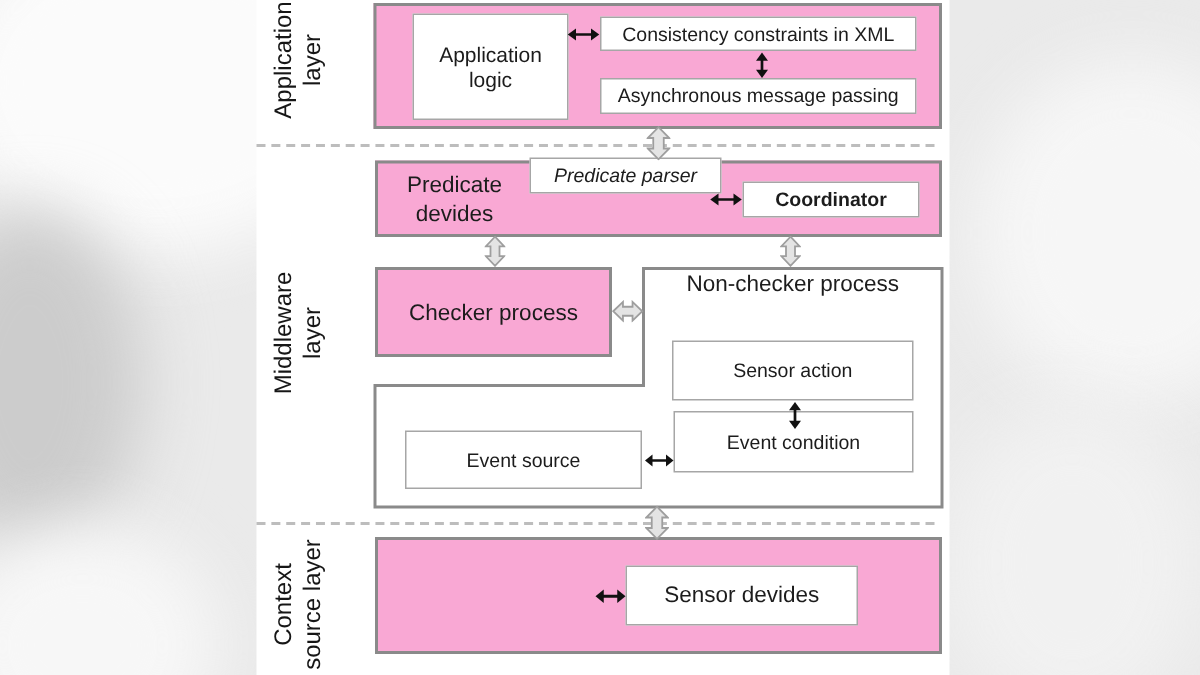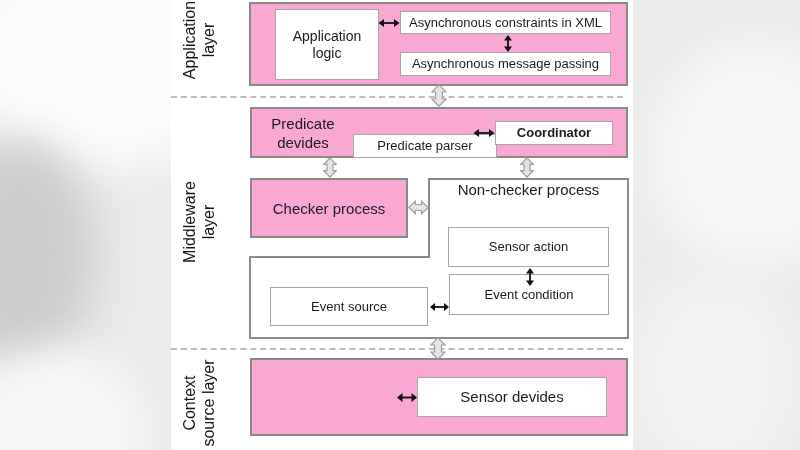--- a/index.html
+++ b/index.html
@@ -64,49 +64,49 @@
   <div class="layer-label" style="left:129px;top:199px;width:140px;height:46px;">Middleware
 layer</div>
   <div class="layer-label" style="left:124px;top:380px;width:150px;height:46px;">Context
 source layer</div>
 
   <div class="container-box" style="left:249px;top:2px;width:379px;height:84px;"></div>
 
   <div class="inner-box fs14" style="left:275px;top:9px;width:104px;height:71px;">Application
 logic</div>
 
-  <div class="inner-box" style="left:400px;top:11px;width:211px;height:23px;">Asynchronous constraints in XML</div>
+  <div class="inner-box" style="left:400px;top:11px;width:211px;height:23px;">Consistency constraints in XML</div>
 
   <div class="inner-box" style="left:400px;top:52px;width:211px;height:24px;">Asynchronous message passing</div>
 
   <div class="container-box" style="left:250px;top:107px;width:378px;height:51px;"></div>
   <div class="title-text" style="left:258px;top:114px;width:90px;">Predicate
 devides</div>
 
-  <div class="inner-box" style="left:353px;top:134px;width:144px;height:24px;">Predicate parser</div>
+  <div class="inner-box" style="left:353px;top:105px;width:128px;height:24px;font-style:italic;">Predicate parser</div>
 
   <div class="inner-box" style="left:495px;top:121px;width:118px;height:24px;font-weight:bold;">Coordinator</div>
 
   <div class="container-box flex-center fs15" style="left:250px;top:178px;width:158px;height:60px;">Checker process</div>
 
   <svg class="shape-svg" style="left:248px;top:177px;" width="383" height="163" viewBox="0 0 383 163">
     <path d="M181 2 L380 2 L380 161 L2 161 L2 80 L181 80 Z" fill="#ffffff" stroke="var(--container-border,#8a8a8a)" stroke-width="2"></path>
   </svg>
   <div class="title-text" style="left:429px;top:180px;width:199px;">Non-checker process</div>
 
   <div class="inner-box" style="left:448px;top:227px;width:161px;height:40px;">Sensor action</div>
 
   <div class="inner-box" style="left:270px;top:287px;width:158px;height:39px;">Event source</div>
 
   <div class="inner-box" style="left:449px;top:274px;width:160px;height:41px;">Event condition</div>
 
   <div class="container-box" style="left:250px;top:358px;width:378px;height:78px;"></div>
 
 
-  <div class="inner-box fs15" style="left:417px;top:377px;width:190px;height:40px;">Sensor devides</div>
+  <div class="inner-box fs15" style="left:417px;top:377px;width:155px;height:40px;">Sensor devides</div>
 
   <svg class="arrow-svg" style="left:377px;top:17px;" width="24" height="12" viewBox="0 0 24 12">
     <path d="M5 6 H19" stroke="var(--arrow-black,#111)" stroke-width="1.8" fill="none"></path>
     <path d="M7 2 L1.5 6 L7 10 Z" fill="var(--arrow-black,#111)"></path>
     <path d="M17 2 L22.5 6 L17 10 Z" fill="var(--arrow-black,#111)"></path>
   </svg>
 
   <svg class="arrow-svg" style="left:502px;top:34px;" width="12" height="19" viewBox="0 0 12 19">
     <path d="M6 5 V14" stroke="var(--arrow-black,#111)" stroke-width="1.8" fill="none"></path>
     <path d="M2 6.5 L6 1 L10 6.5 Z" fill="var(--arrow-black,#111)"></path>

